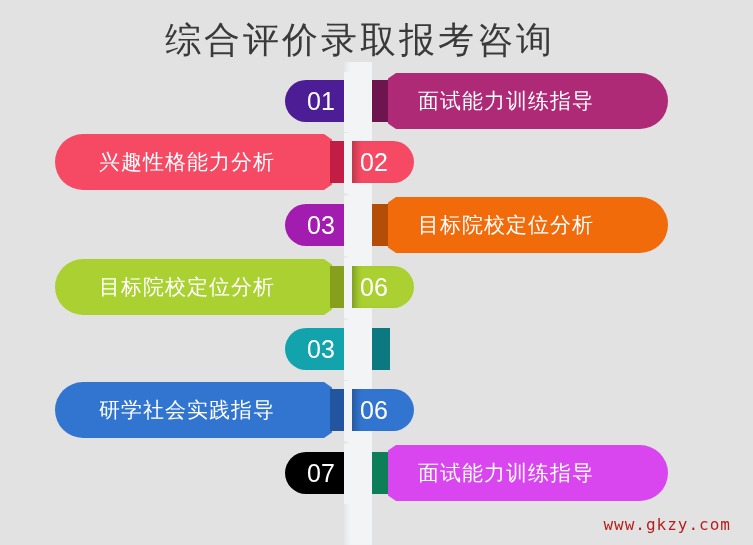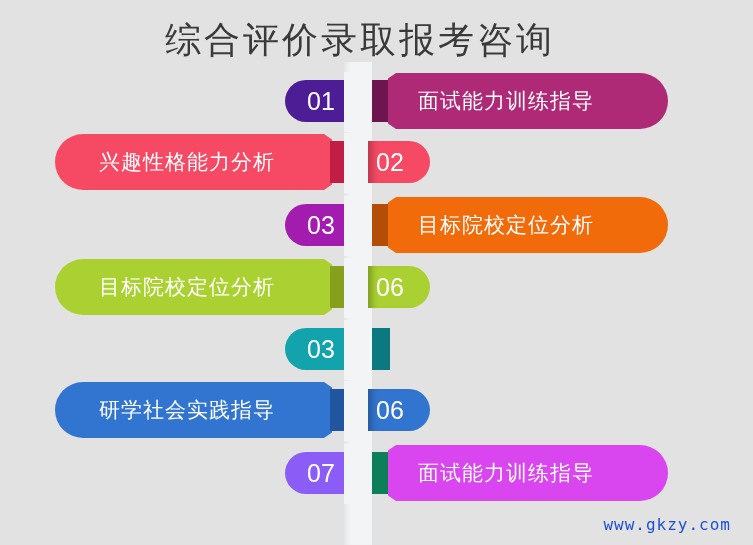--- a/index.html
+++ b/index.html
@@ -41,33 +41,33 @@
     .l .label-pill {
       left:55px; width:277px; height:56px; top:1px;
       border-radius:28px 0 0 28px; padding-left:44px;
       font-size:21px; letter-spacing:1px;
       clip-path: polygon(0 0, calc(100% - 8px) 0, 100% 10%, 100% 90%, calc(100% - 8px) 100%, 0 100%);
     }
     .l .fold {
       left:330px; width:15px; height:42px; top:8px;
     }
     .l .num-pill {
-      left:368px; width:62px; height:42px; top:8px;
+      left:352px; width:62px; height:42px; top:8px;
       border-radius:0 21px 21px 0; padding-left:8px;
       font-size:25px; font-family:"Liberation Sans",sans-serif;
       box-shadow: inset 8px 0 6px -4px rgba(0,0,0,0.25);
     }
     .strip-top {
       position:absolute; left:344px; width:28px; height:60px;
       background:#f3f4f6; pointer-events:none;
     }
     .footer {
       position:absolute; right:22px; top:515px;
       font-family:"DejaVu Sans Mono","Liberation Mono",monospace;
-      font-size:16px; color:#1d4ed8; letter-spacing:1px;
+      font-size:16px; color:#b91c1c; letter-spacing:1px;
     }
   </style>
 </head>
 <body>
 
 <div class="title">综合评价录取报考咨询</div>
 
 <div class="strip"></div>
 
 <div class="row r" style="top:72px">
@@ -105,19 +105,19 @@
 </div>
 
 <div class="row l" style="top:381px">
   <div class="part label-pill" style="background:#3275d0">研学社会实践指导</div>
   <div class="part fold" style="background:#2255a0"></div>
   <div class="strip-top" style="top:0"></div>
   <div class="part num-pill" style="background:#3275d0">06</div>
 </div>
 
 <div class="row r" style="top:444px">
-  <div class="part num-pill" style="background:#8b5cf6">07</div>
+  <div class="part num-pill" style="background:#000000">07</div>
   <div class="strip-top" style="top:0"></div>
   <div class="part fold" style="background:#0c7e58"></div>
   <div class="part label-pill" style="background:#d946ef">面试能力训练指导</div>
 </div>
 
 <div class="footer">www.gkzy.com</div>
 
 </body></html>

